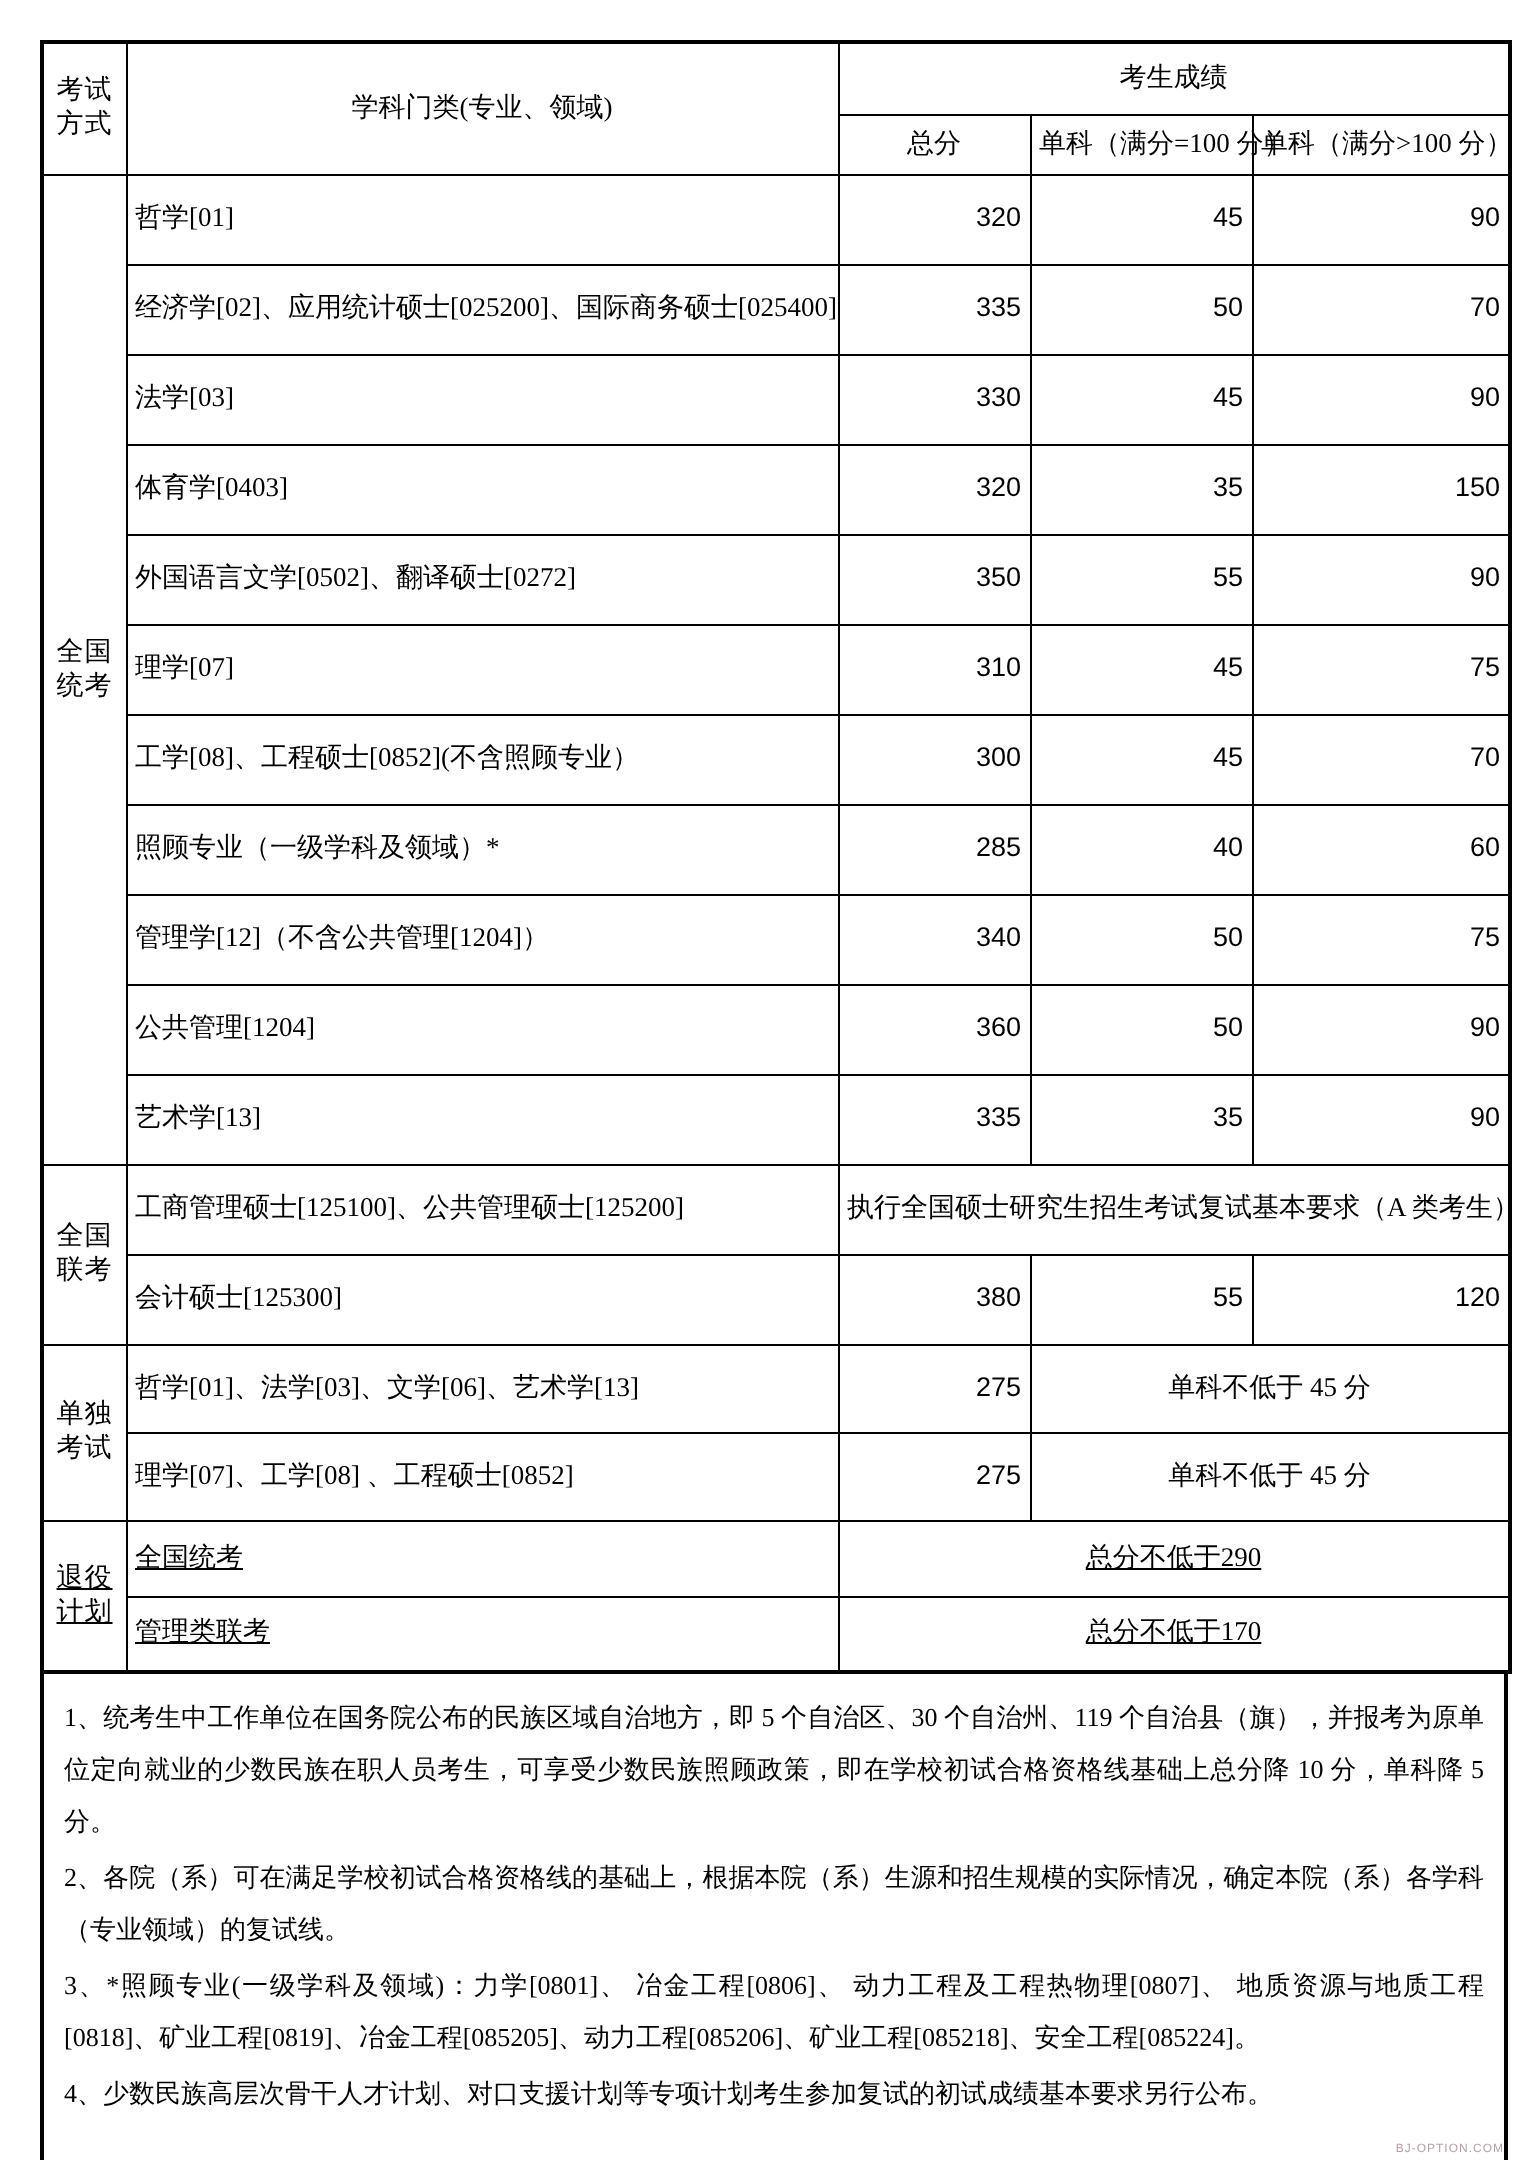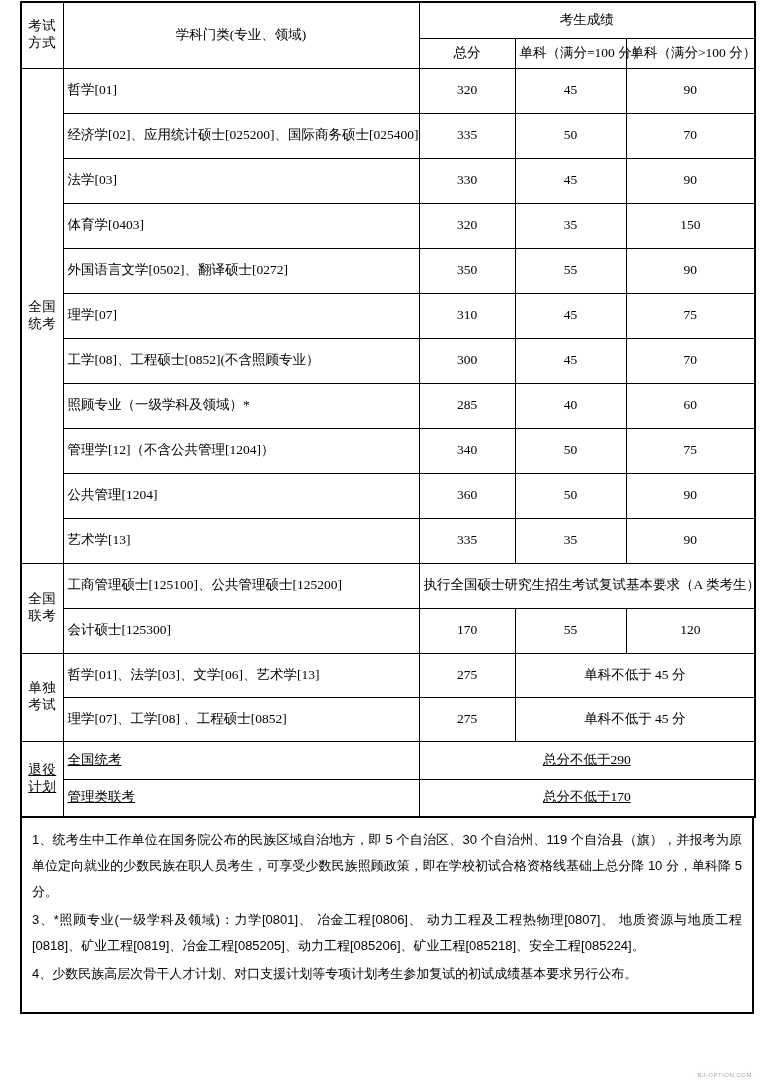--- a/index.html
+++ b/index.html
@@ -12,21 +12,21 @@
     height: 1080px;
     font-family: "Liberation Serif", "DejaVu Serif", serif;
     color: #000000;
     overflow: hidden;
   }
   #sheet {
     position: relative;
     width: 766px;
     height: 1080px;
     box-sizing: border-box;
-    padding: 1px 12px 6px 20px;
+    padding: 20px 12px 6px 20px;
   }
 
   table.score-table {
     border-collapse: collapse;
     width: 734px;
     table-layout: fixed;
     border: 2px solid #000;
   }
   table.score-table td,
   table.score-table th {
@@ -64,23 +64,23 @@
     white-space: nowrap;
   }
 
   .subject {
     text-align: left;
     font-size: 13.5px;
     white-space: nowrap;
     padding-left: 6px;
   }
   .num {
-    text-align: center;
-    font-size: 13.5px;
-    font-family: Liberation Serif, serif;
+    text-align: right;
+    font-size: 13.5px;
+    font-family: Liberation Sans, sans-serif;
   }
   .merged-note {
     text-align: center;
     font-size: 13.5px;
     white-space: nowrap;
   }
 
   
   .r-hdr-top  { height: 36px; }
   .r-hdr-sub  { height: 30px; }
@@ -98,21 +98,21 @@
     box-sizing: border-box;
     border: 2px solid #000;
     border-top: none;
     padding: 9px 10px 8px 10px;
   }
   .note {
     font-size: 13px;
     line-height: 2.0;
     text-align: justify;
     margin: 0 0 2px 0;
-    font-family: Liberation Sans, sans-serif;
+    font-family: Liberation Serif, serif;
   }
   .note:last-child { margin-bottom: 17px; }
 
   .watermark {
     position: absolute;
     right: 14px;
     bottom: 2px;
     font-size: 6px;
     color: #b9a0a0;
     letter-spacing: 0.5px;
@@ -219,21 +219,21 @@
         <tr class="r-joint grp-top">
           <td class="mode-cell" rowspan="2">
             <span class="ln">全国</span>
             <span class="ln">联考</span>
           </td>
           <td class="subject">工商管理硕士[125100]、公共管理硕士[125200]</td>
           <td class="merged-note" colspan="3">执行全国硕士研究生招生考试复试基本要求（A 类考生）</td>
         </tr>
         <tr class="r-joint">
           <td class="subject">会计硕士[125300]</td>
-          <td class="num">170</td>
+          <td class="num">380</td>
           <td class="num">55</td>
           <td class="num">120</td>
         </tr>
         <tr class="r-single grp-top">
           <td class="mode-cell" rowspan="2">
             <span class="ln">单独</span>
             <span class="ln">考试</span>
           </td>
           <td class="subject">哲学[01]、法学[03]、文学[06]、艺术学[13]</td>
           <td class="num">275</td>
@@ -255,19 +255,20 @@
         <tr class="r-vet">
           <td class="subject">管理类联考</td>
           <td class="merged-note" colspan="3">总分不低于170</td>
         </tr>
       </tbody>
   </table>
 
   <div class="notes-box">
     <div id="notes-container">
         <p class="note">1、统考生中工作单位在国务院公布的民族区域自治地方，即 5 个自治区、30 个自治州、119 个自治县（旗），并报考为原单位定向就业的少数民族在职人员考生，可享受少数民族照顾政策，即在学校初试合格资格线基础上总分降 10 分，单科降 5 分。</p>
+        <p class="note">2、各院（系）可在满足学校初试合格资格线的基础上，根据本院（系）生源和招生规模的实际情况，确定本院（系）各学科（专业领域）的复试线。</p>
         <p class="note">3、*照顾专业(一级学科及领域)：力学[0801]、 冶金工程[0806]、 动力工程及工程热物理[0807]、 地质资源与地质工程[0818]、矿业工程[0819]、冶金工程[085205]、动力工程[085206]、矿业工程[085218]、安全工程[085224]。</p>
         <p class="note">4、少数民族高层次骨干人才计划、对口支援计划等专项计划考生参加复试的初试成绩基本要求另行公布。</p>
       </div>
   </div>
 
   <div class="watermark">BJ-OPTION.COM</div>
 </div>
 
 </body></html>

